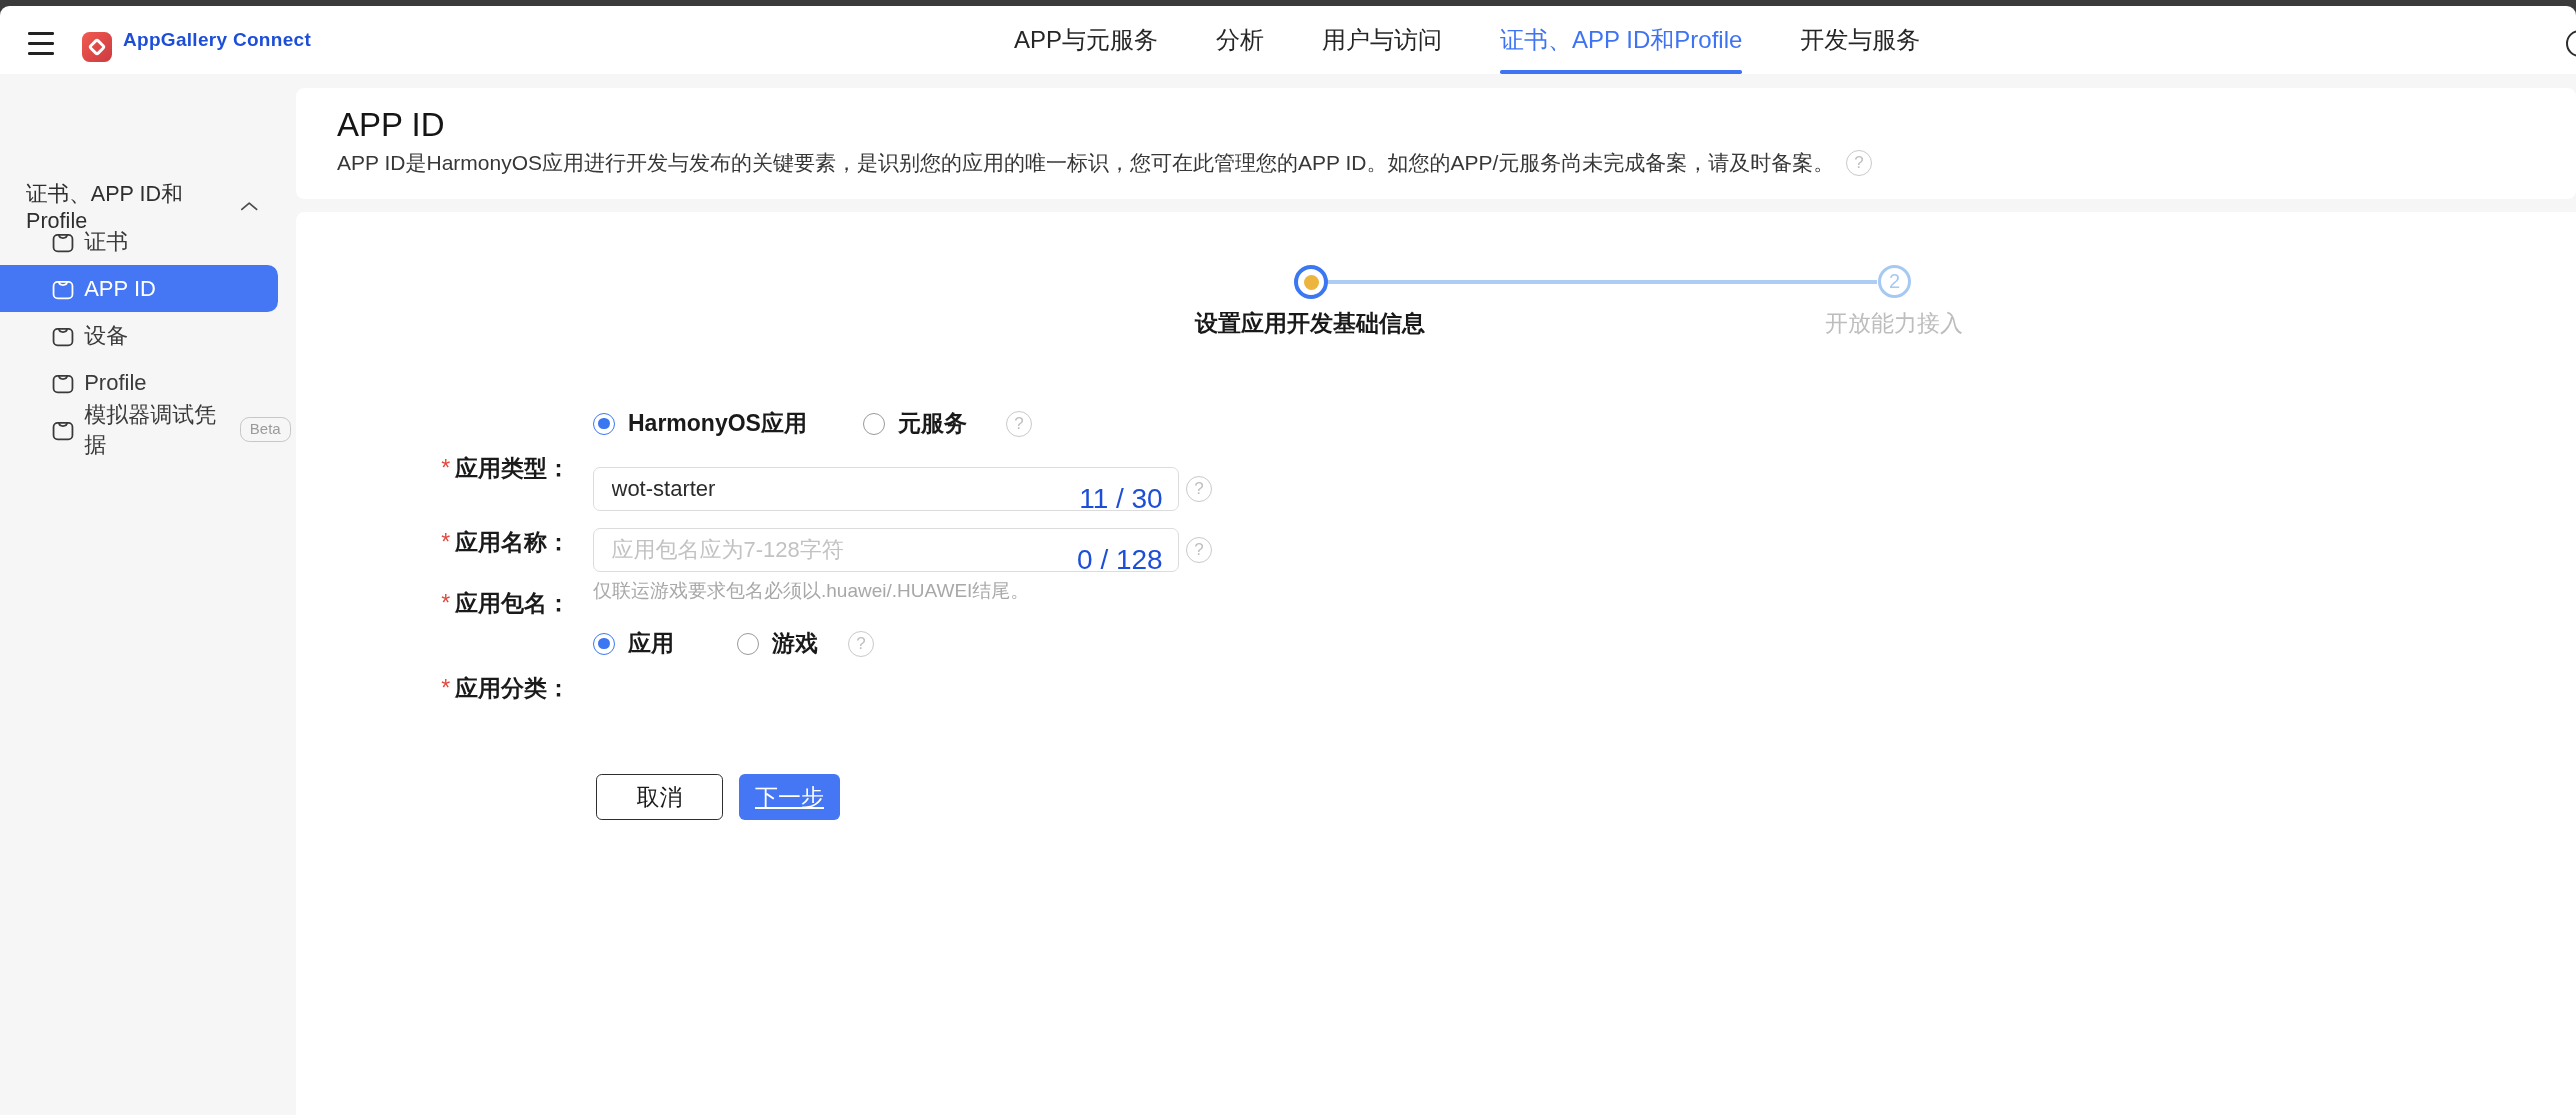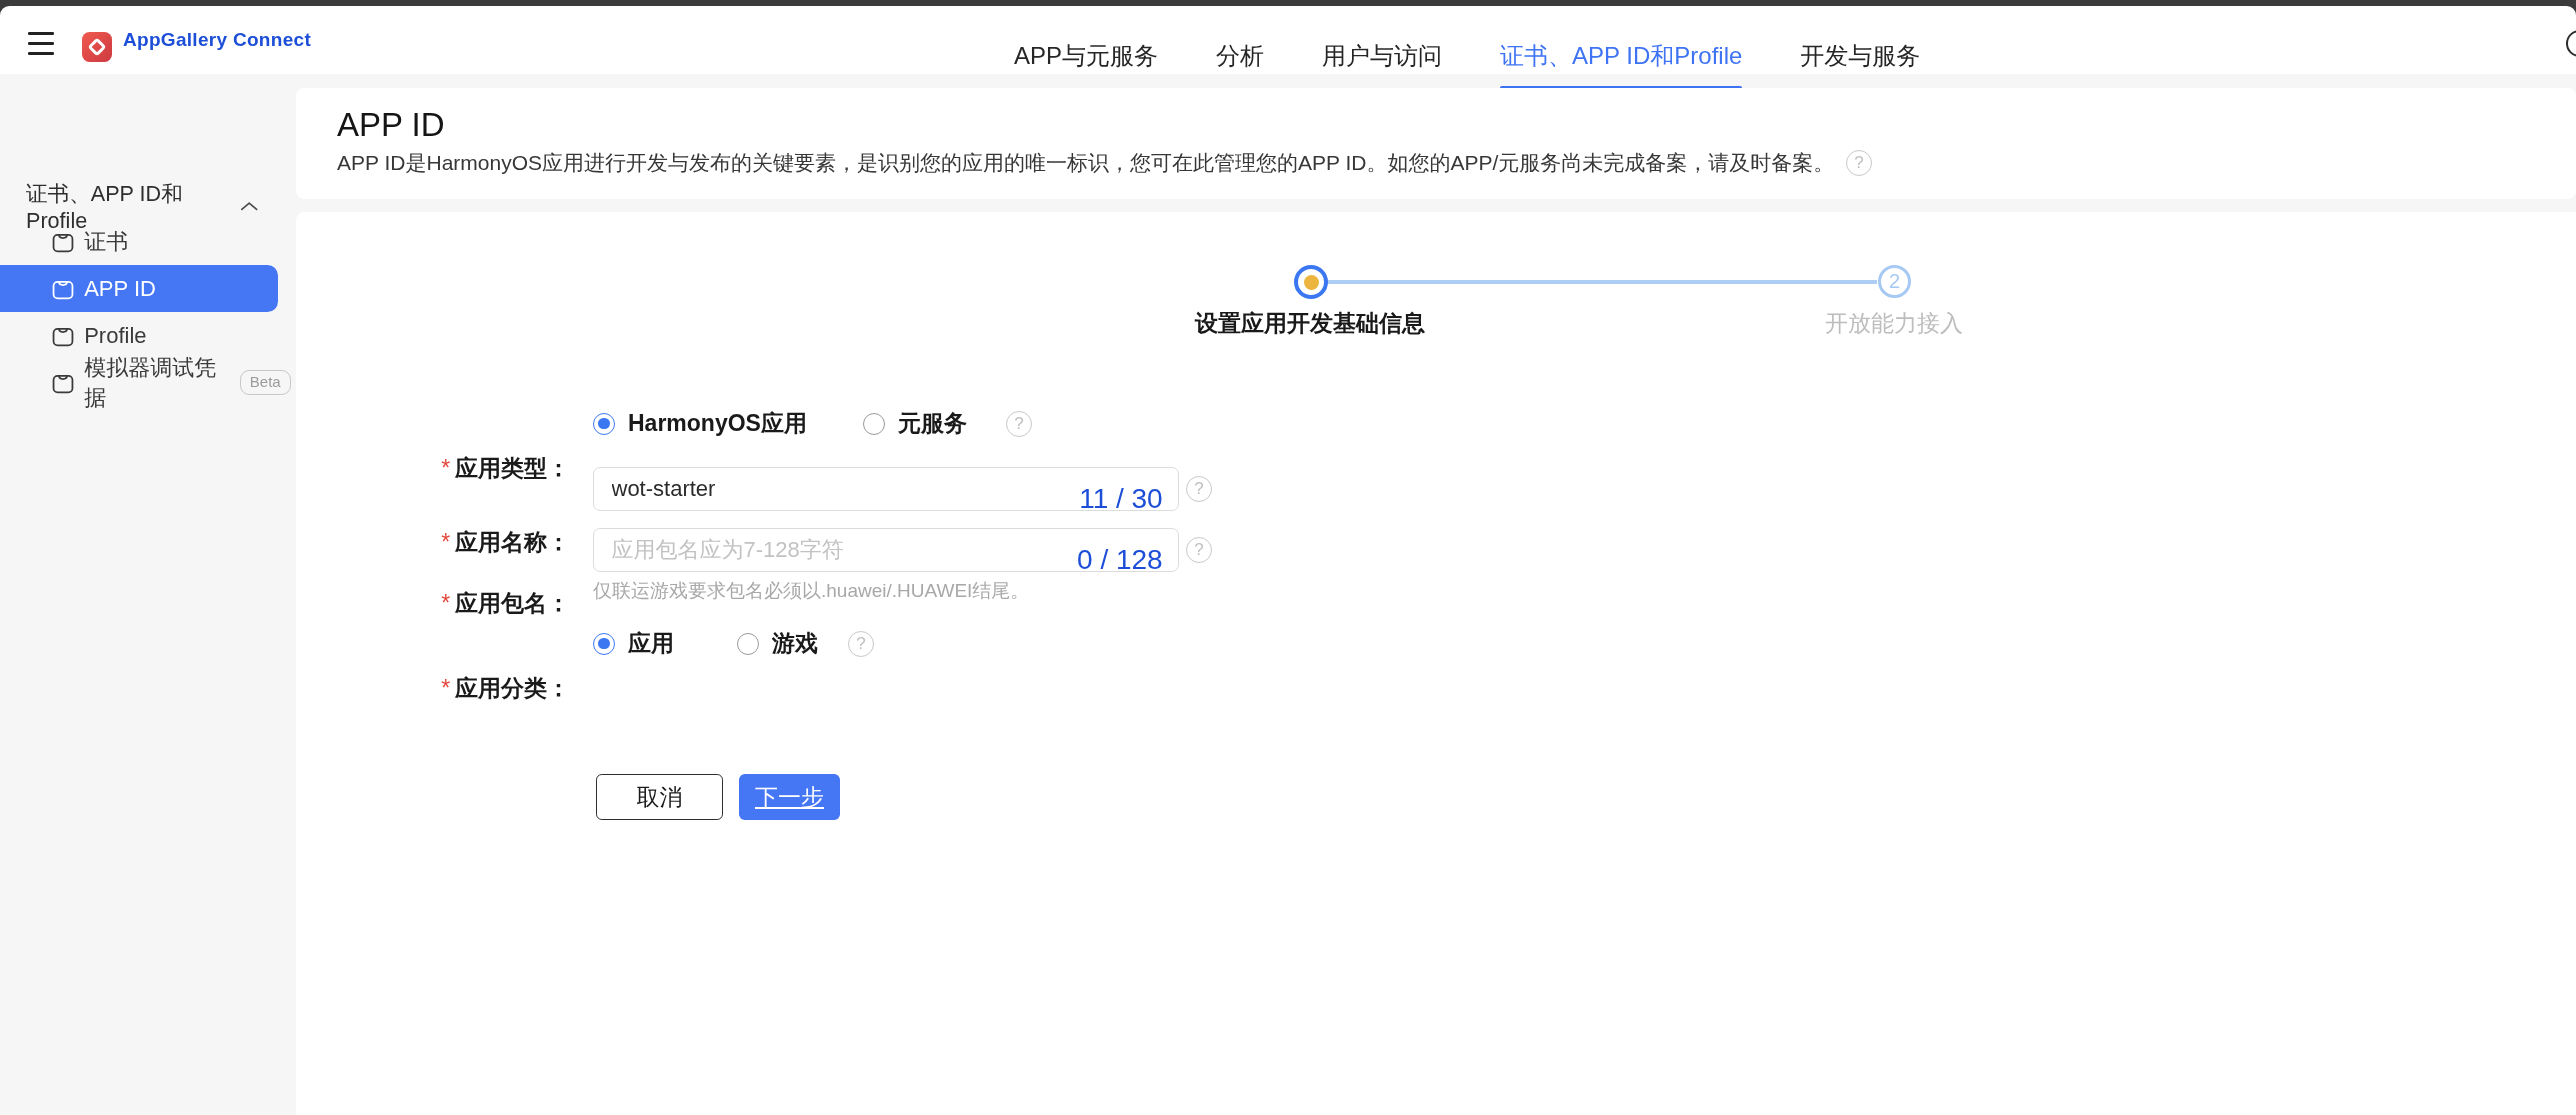--- a/index.html
+++ b/index.html
@@ -6,21 +6,21 @@
   html,body { width:2576px; height:1115px; overflow:hidden; }
   body { font-family:"Liberation Sans", sans-serif; background:#f6f6f7; position:relative; color:#1a1a1a; }
 
   
   .topstrip { position:absolute; left:0; top:0; width:2576px; height:17.5px; background:#3b3b3b; }
   .header { position:absolute; left:0; top:5.8px; width:2576px; height:68px; background:#ffffff; border-radius:9.3px 9.3px 0 0; }
   .hamburger { position:absolute; left:28px; top:26px; width:26px; height:23px; display:flex; flex-direction:column; justify-content:space-between; cursor:pointer; }
   .hamburger span { display:block; width:26px; height:2.9px; background:#222; border-radius:1.2px; }
   .logo { position:absolute; left:82px; top:26px; width:30px; height:30px; }
   .brand { position:absolute; left:123px; top:0; height:68px; display:flex; align-items:center; font-size:19px; font-weight:700; color:#1d4ed8; letter-spacing:0.3px; }
-  .nav { position:absolute; left:1014px; top:16px; height:68px; display:flex; gap:58px; align-items:center; }
+  .nav { position:absolute; left:1014px; top:0; height:68px; display:flex; gap:58px; align-items:center; }
   .nav-tab { position:relative; height:68px; display:flex; align-items:center; font-size:24px; font-weight:500; color:#262626; cursor:pointer; white-space:nowrap; }
   .nav-tab.active { color:#3e73f3; }
   .nav-underline { position:absolute; left:0; bottom:0; width:100%; height:4.1px; background:#3e73f3; border-radius:1.8px; }
   .hdr-circle { position:absolute; left:2566px; top:24.5px; width:27px; height:27px; border:2.3px solid #2c2c2c; border-radius:50%; cursor:pointer; }
 
   
   .sidebar { position:absolute; left:0; top:74px; width:291px; height:1041px; }
   .sb-header { position:absolute; left:26px; top:105px; width:233px; display:flex; align-items:center; justify-content:space-between; cursor:pointer; }
   .sb-header-label { font-size:21.6px; color:#2e2e2e; }
   .sb-items { position:absolute; left:0; top:144px; width:291px; }
@@ -131,20 +131,27 @@
           <rect x="6" y="10" width="32" height="28" rx="7" fill="none" stroke="currentColor" stroke-width="3"></rect>
           <path d="M15 10 c1 7 13 7 14 0" fill="none" stroke="currentColor" stroke-width="3" stroke-linecap="round"></path>
         </svg>
       <span class="sb-item-label">APP ID</span>
     </div>
     <div class="sb-item">
       <svg class="bag" viewBox="0 0 44 44">
           <rect x="6" y="10" width="32" height="28" rx="7" fill="none" stroke="currentColor" stroke-width="3"></rect>
           <path d="M15 10 c1 7 13 7 14 0" fill="none" stroke="currentColor" stroke-width="3" stroke-linecap="round"></path>
         </svg>
+      <span class="sb-item-label">设备</span>
+    </div>
+    <div class="sb-item">
+      <svg class="bag" viewBox="0 0 44 44">
+          <rect x="6" y="10" width="32" height="28" rx="7" fill="none" stroke="currentColor" stroke-width="3"></rect>
+          <path d="M15 10 c1 7 13 7 14 0" fill="none" stroke="currentColor" stroke-width="3" stroke-linecap="round"></path>
+        </svg>
       <span class="sb-item-label">Profile</span>
     </div>
     <div class="sb-item">
       <svg class="bag" viewBox="0 0 44 44">
           <rect x="6" y="10" width="32" height="28" rx="7" fill="none" stroke="currentColor" stroke-width="3"></rect>
           <path d="M15 10 c1 7 13 7 14 0" fill="none" stroke="currentColor" stroke-width="3" stroke-linecap="round"></path>
         </svg>
       <span class="sb-item-label">模拟器调试凭据</span>
       <span class="beta-badge">Beta</span>
     </div>

